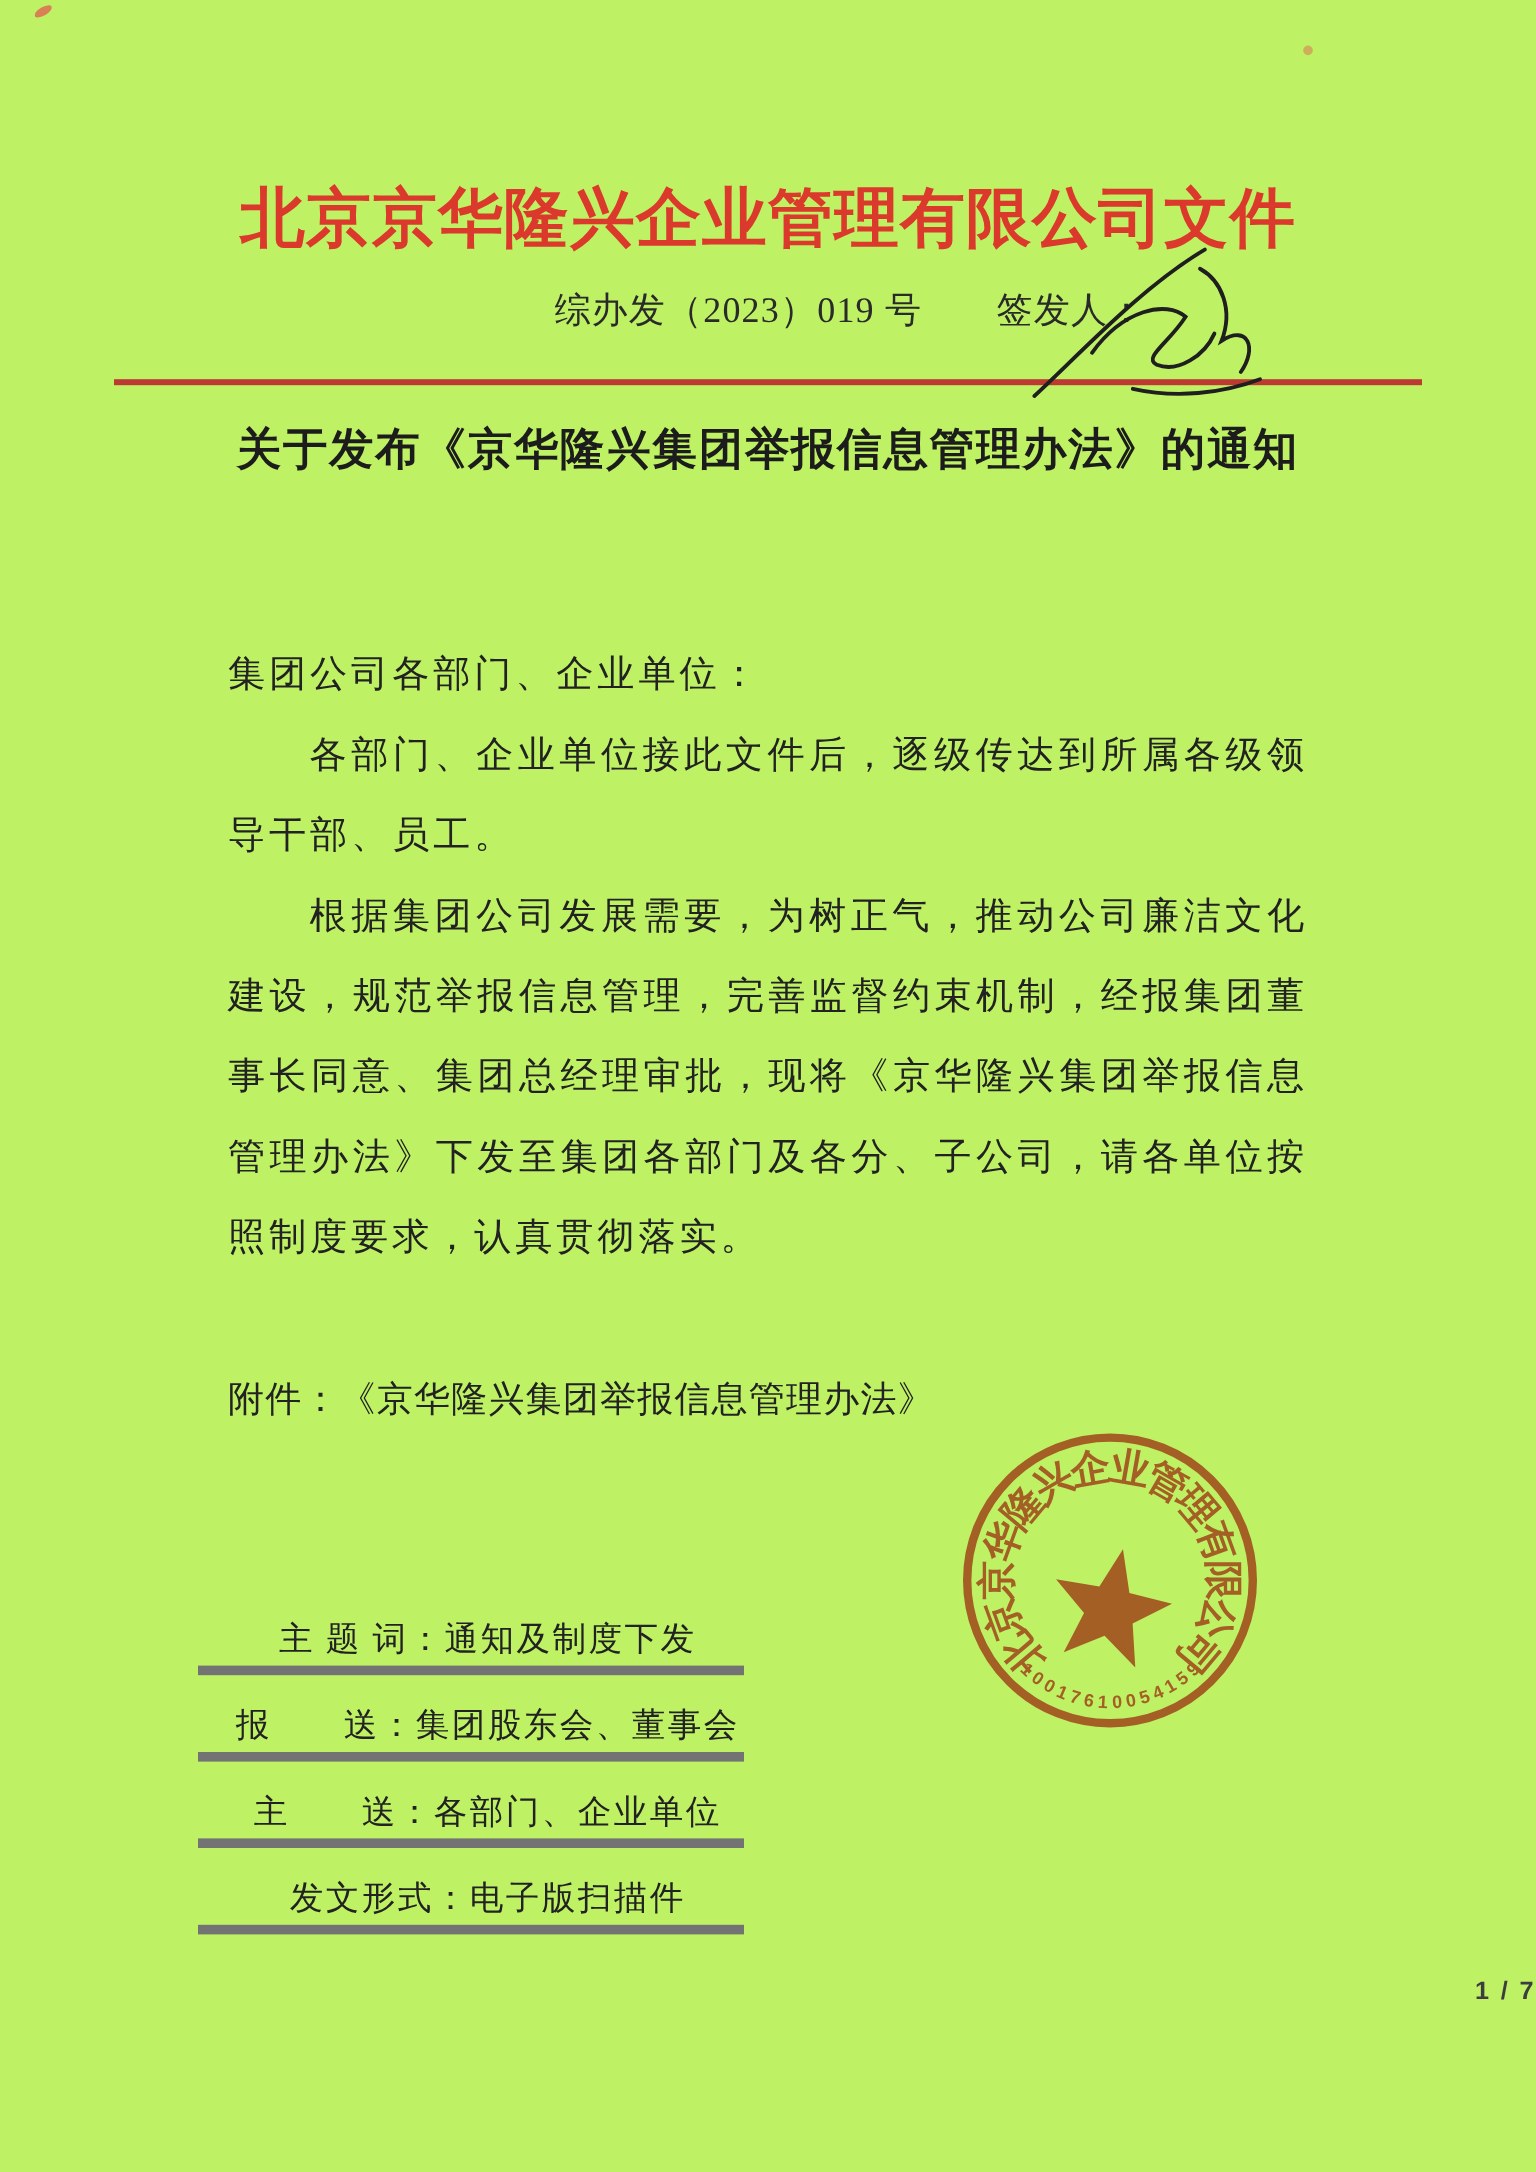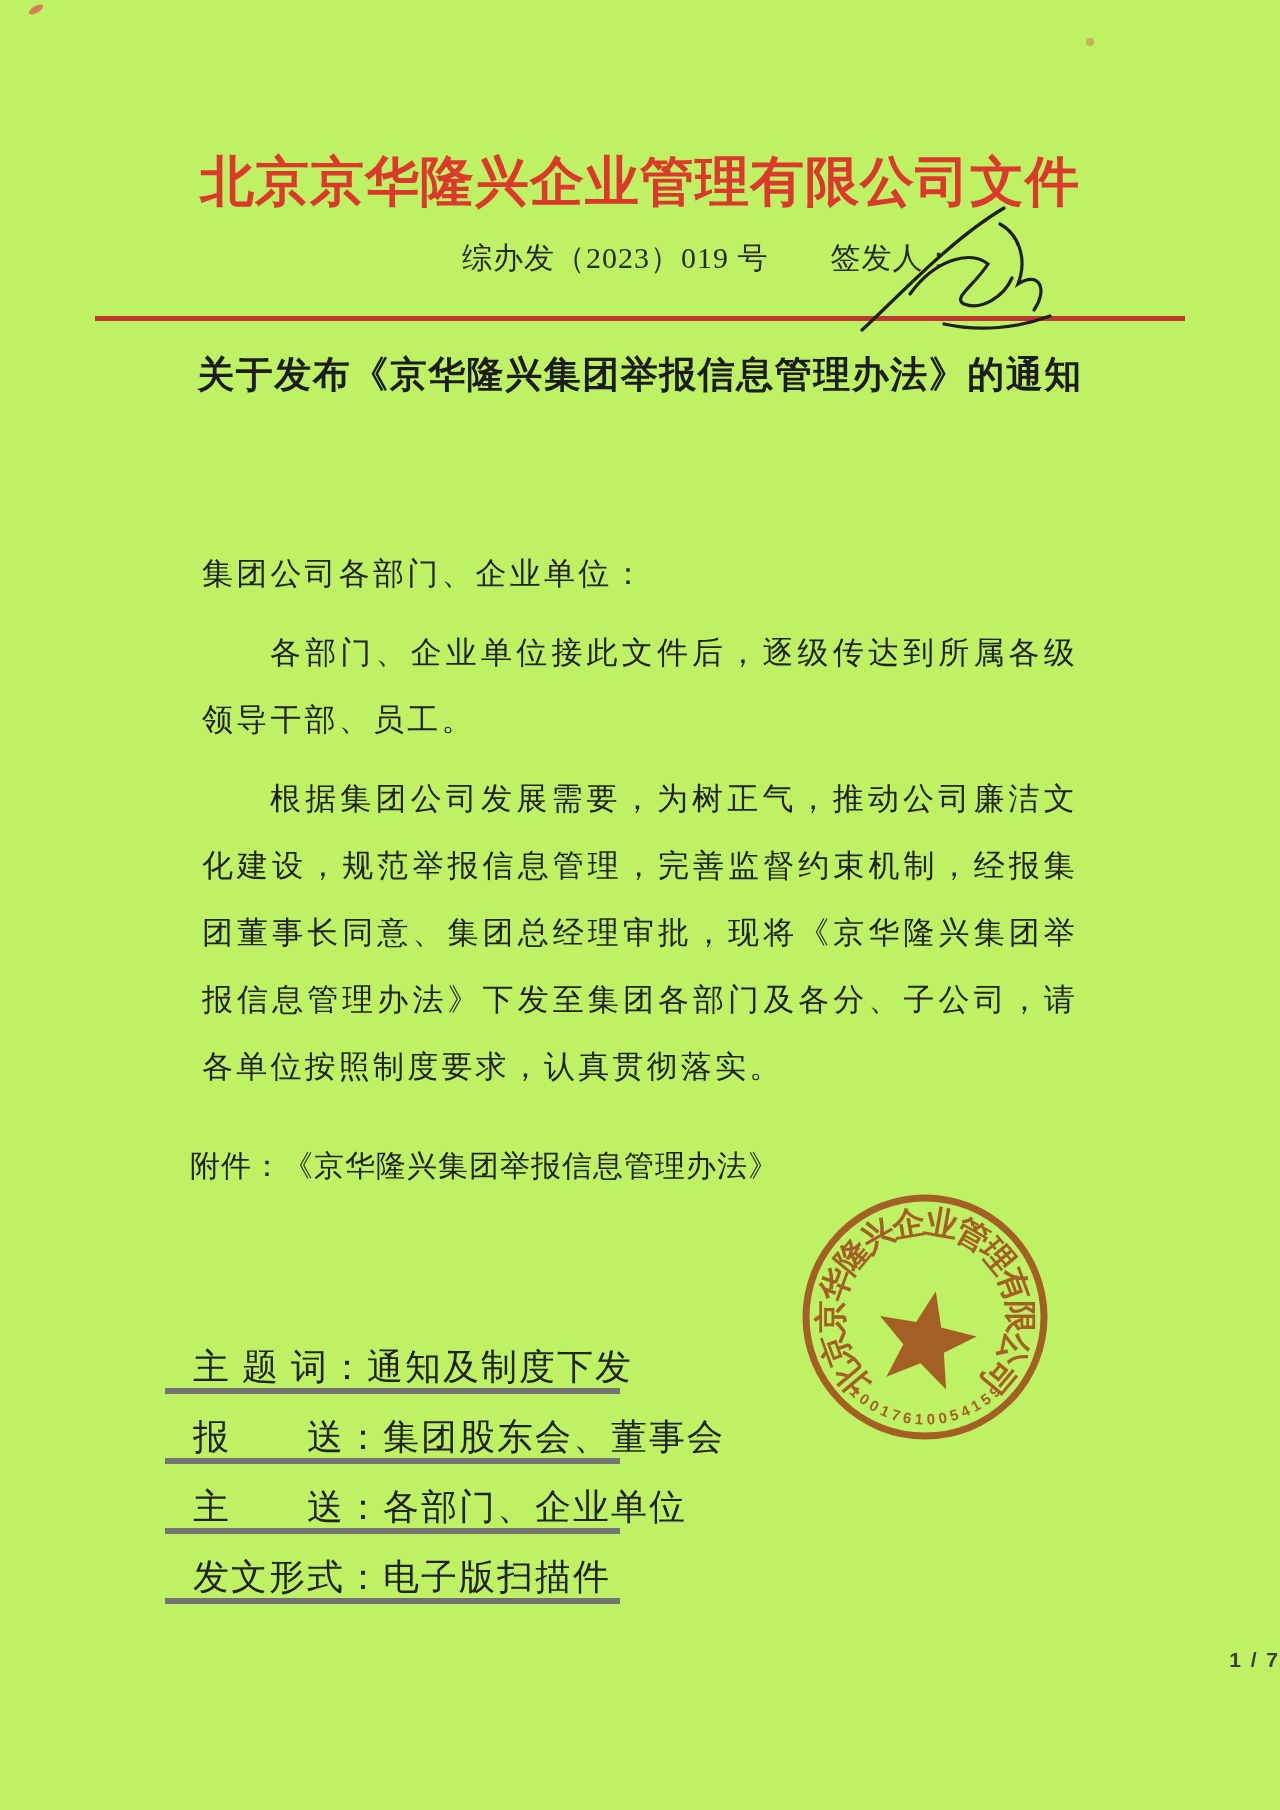--- a/index.html
+++ b/index.html
@@ -24,21 +24,21 @@
   
   .notice-title{
     position:absolute;top:350px;left:0;width:100%;text-align:center;
     font-weight:700;font-size:37px;letter-spacing:1.5px;color:#1c1c1c;white-space:nowrap;
   }
   .body-text{
     position:absolute;top:528px;left:190px;width:900px;
     font-size:31px;line-height:67px;letter-spacing:3.2px;
     text-align:justify;color:#222;
   }
-  .body-text p{margin:12px;}
+  .body-text p{margin:0;}
   .body-text p.para{text-indent:68px;}
   .attachment{
     position:absolute;top:1146px;left:190px;font-size:30px;
     letter-spacing:1px;color:#222;white-space:nowrap;
   }
   .date-line{
     position:absolute;top:1276px;left:770px;width:270px;text-align:center;
     font-size:30px;letter-spacing:1px;color:#222;z-index:1;white-space:nowrap;
   }
   
@@ -46,22 +46,22 @@
     position:absolute;left:798px;top:1190px;width:254px;height:254px;
     z-index:2;mix-blend-mode:multiply;opacity:.85;
   }
   .stamp-ring{fill:none;stroke:#d6493f;stroke-width:7px;}
   .stamp-star{fill:#d6493f;}
   .stamp-char{font-family:"Liberation Sans","DejaVu Sans",sans-serif;font-weight:700;font-size:33px;fill:#d6493f;text-anchor:middle;dominant-baseline:central;}
   .stamp-digit{font-family:"Liberation Sans","DejaVu Sans",sans-serif;font-weight:700;font-size:15px;fill:#d6493f;text-anchor:middle;dominant-baseline:central;}
   
   .footer-block{position:absolute;left:165px;top:1348px;width:455px;}
   .footer-row{
-    border-bottom:6px solid #737373;padding:0 0 2px 28px;margin-bottom:24px;
-    font-size:36px;line-height:38px;letter-spacing:2px;white-space:nowrap;color:#222;
+    border-bottom:8px solid #737373;padding:0 0 2px 28px;margin-bottom:24px;
+    font-size:28px;line-height:38px;letter-spacing:2px;white-space:nowrap;color:#222;text-align:center;
   }
   .page-number{
     position:absolute;top:1648px;left:0;width:100%;text-align:right;
     font-family:"Liberation Sans","DejaVu Sans",sans-serif;
     font-size:21px;font-weight:700;letter-spacing:2px;color:#3d3d3d;
   }
   
   .speck{position:absolute;background:#e25a50;border-radius:50%;opacity:.75;}
   .speck.a{left:28px;top:6px;width:16px;height:7px;transform:rotate(-30deg);}
   .speck.b{left:1086px;top:38px;width:8px;height:8px;opacity:.45;}

